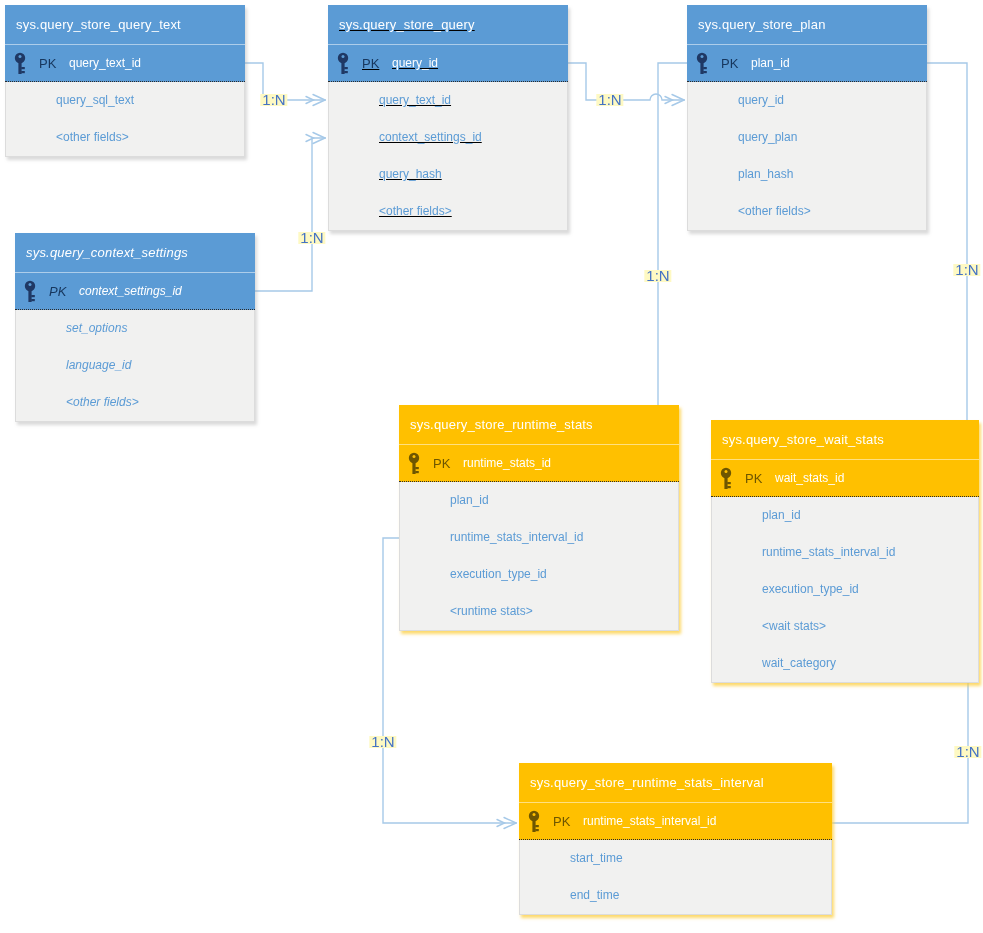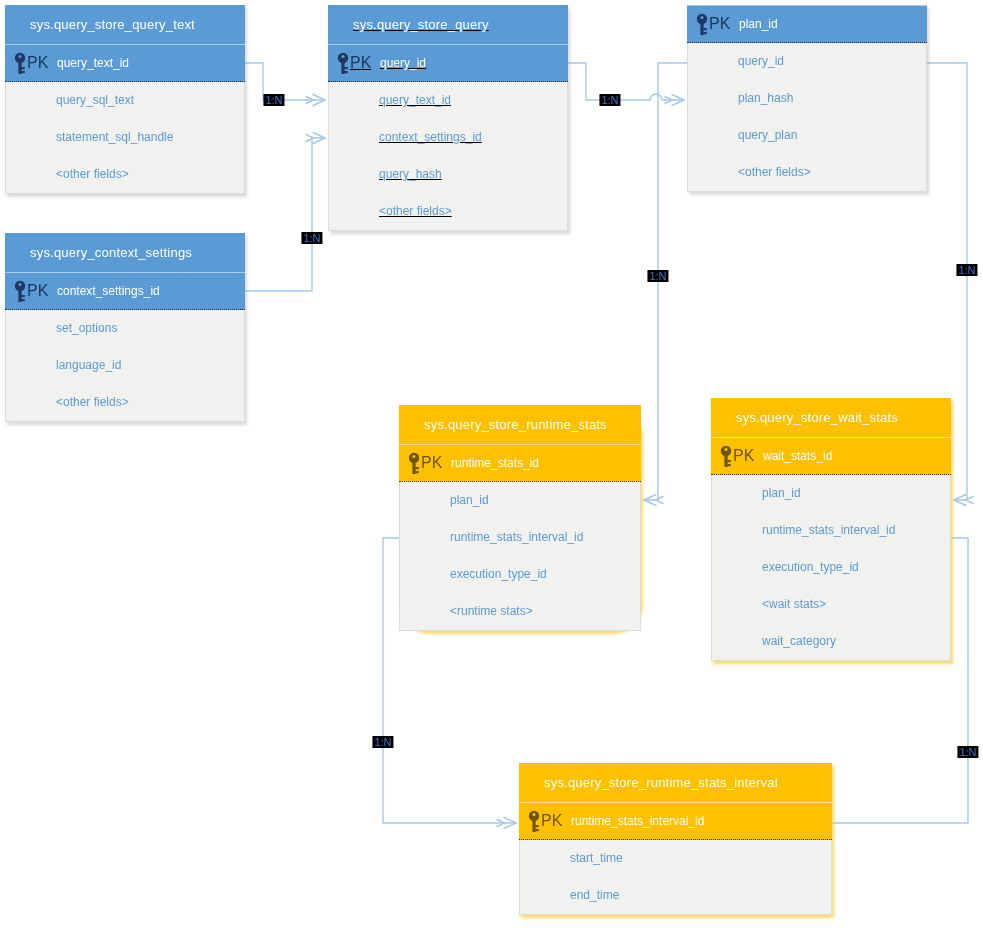--- a/index.html
+++ b/index.html
@@ -4,50 +4,50 @@
 <style>
   html,body{margin:0;padding:0;background:#fff;}
   #canvas{
     position:relative;width:983px;height:933px;background:#ffffff;
     font-family:"Liberation Sans",sans-serif;overflow:hidden;
   }
   svg.connectors{position:absolute;left:0;top:0;width:983px;height:933px;}
 
   .etable{position:absolute;font-size:12px;}
   .etable .title{
-    height:39px;line-height:39px;padding-left:25px;color:#fff;
+    height:39px;line-height:39px;padding-left:11px;color:#fff;
     font-size:13px;letter-spacing:.2px;white-space:nowrap;
   }
   .etable .pkrow{
     height:38px;display:flex;align-items:center;color:#fff;
     border-top:1px solid rgba(255,255,255,.5);
     border-bottom:1.5px dotted #2b2b2b;
     box-sizing:border-box;
   }
   .etable .pkrow .keywrap{margin-left:8px;width:14px;height:23px;flex:0 0 auto;}
-  .etable .pkrow .pklabel{margin-left:0;font-size:16px;flex:0 0 auto;width:20px;}
+  .etable .pkrow .pklabel{margin-left:12px;font-size:13px;flex:0 0 auto;width:20px;}
   .etable .pkrow .pkname{margin-left:10px;white-space:nowrap;}
   .etable .body{
     background:#f1f1f0;border:1px solid #dcdcdc;border-top:none;
   }
   .etable .frow{
     height:37px;line-height:37px;padding-left:50px;color:#5b9bd5;white-space:nowrap;
   }
   .theme-blue .title,.theme-blue .pkrow{background:#5b9bd5;}
   .theme-blue .pklabel{color:#17375e;}
   .theme-blue .keywrap{color:#1f3864;}
   .theme-blue{box-shadow:2px 3px 3px rgba(150,150,150,.35);}
   .theme-orange .title,.theme-orange .pkrow{background:#ffc000;}
   .theme-orange .pklabel{color:#6e5600;}
   .theme-orange .keywrap{color:#6e5600;}
   .theme-orange{box-shadow:2px 3px 3px rgba(252,205,60,.75);}
 
   .card{
     position:absolute;transform:translate(-50%,-50%);
-    background:#000000;padding:0 2px;color:#4472c4;font-size:11px;line-height:12px;
+    background:#fef9c3;padding:0 2px;color:#4472c4;font-size:15px;line-height:12px;
     white-space:nowrap;
   }
   path.conn{fill:none;stroke:#a6c9e8;stroke-width:1.4;}
 </style>
 </head>
 <body>
 
 <div id="canvas">
 
   <svg class="connectors">
@@ -74,21 +74,20 @@
           <circle cx="7" cy="4.4" r="1.5" fill="#5b9bd5"></circle>
         <rect x="5.4" y="10" width="3.2" height="12" fill="currentColor"></rect>
         <rect x="8.2" y="15" width="3.6" height="2.2" fill="currentColor"></rect>
         <rect x="8.2" y="19" width="3.6" height="2.2" fill="currentColor"></rect>
       </svg>
       <span class="pklabel">PK</span>
       <span class="pkname">query_text_id</span>
     </div>
     <div class="body">
       <div class="frow">query_sql_text</div>
-      <div class="frow">statement_sql_handle</div>
       <div class="frow">&lt;other fields&gt;</div>
     </div>
   </div>
 
   <div class="etable theme-blue" style="left:328px;top:5px;width:240px;text-decoration:underline;">
     <div class="title">sys.query_store_query</div>
     <div class="pkrow">
       <svg class="keywrap" viewBox="0 0 14 23">
         <circle cx="7" cy="6" r="5.2" fill="currentColor"></circle>
           <circle cx="7" cy="4.4" r="1.5" fill="#5b9bd5"></circle>
@@ -101,81 +100,82 @@
     </div>
     <div class="body">
       <div class="frow">query_text_id</div>
       <div class="frow">context_settings_id</div>
       <div class="frow">query_hash</div>
       <div class="frow">&lt;other fields&gt;</div>
     </div>
   </div>
 
   <div class="etable theme-blue" style="left:687px;top:5px;width:240px;">
+    <div class="title">sys.query_store_plan</div>
     <div class="pkrow">
       <svg class="keywrap" viewBox="0 0 14 23">
         <circle cx="7" cy="6" r="5.2" fill="currentColor"></circle>
           <circle cx="7" cy="4.4" r="1.5" fill="#5b9bd5"></circle>
         <rect x="5.4" y="10" width="3.2" height="12" fill="currentColor"></rect>
         <rect x="8.2" y="15" width="3.6" height="2.2" fill="currentColor"></rect>
         <rect x="8.2" y="19" width="3.6" height="2.2" fill="currentColor"></rect>
       </svg>
       <span class="pklabel">PK</span>
       <span class="pkname">plan_id</span>
     </div>
     <div class="body">
       <div class="frow">query_id</div>
+      <div class="frow">query_plan</div>
       <div class="frow">plan_hash</div>
-      <div class="frow">query_plan</div>
-      <div class="frow">&lt;other fields&gt;</div>
-    </div>
-  </div>
-
-  <div class="etable theme-blue" style="left:5px;top:233px;width:240px;">
+      <div class="frow">&lt;other fields&gt;</div>
+    </div>
+  </div>
+
+  <div class="etable theme-blue" style="left:15px;top:233px;width:240px;font-style:italic;">
     <div class="title">sys.query_context_settings</div>
     <div class="pkrow">
       <svg class="keywrap" viewBox="0 0 14 23">
         <circle cx="7" cy="6" r="5.2" fill="currentColor"></circle>
           <circle cx="7" cy="4.4" r="1.5" fill="#5b9bd5"></circle>
         <rect x="5.4" y="10" width="3.2" height="12" fill="currentColor"></rect>
         <rect x="8.2" y="15" width="3.6" height="2.2" fill="currentColor"></rect>
         <rect x="8.2" y="19" width="3.6" height="2.2" fill="currentColor"></rect>
       </svg>
       <span class="pklabel">PK</span>
       <span class="pkname">context_settings_id</span>
     </div>
     <div class="body">
       <div class="frow">set_options</div>
       <div class="frow">language_id</div>
       <div class="frow">&lt;other fields&gt;</div>
     </div>
   </div>
 
-  <div class="etable theme-orange" style="left:399px;top:405px;width:242px;border-radius:28px;">
+  <div class="etable theme-orange" style="left:399px;top:405px;width:280px;">
     <div class="title">sys.query_store_runtime_stats</div>
     <div class="pkrow">
       <svg class="keywrap" viewBox="0 0 14 23">
         <circle cx="7" cy="6" r="5.2" fill="currentColor"></circle>
           <circle cx="7" cy="4.4" r="1.5" fill="#ffc000"></circle>
         <rect x="5.4" y="10" width="3.2" height="12" fill="currentColor"></rect>
         <rect x="8.2" y="15" width="3.6" height="2.2" fill="currentColor"></rect>
         <rect x="8.2" y="19" width="3.6" height="2.2" fill="currentColor"></rect>
       </svg>
       <span class="pklabel">PK</span>
       <span class="pkname">runtime_stats_id</span>
     </div>
     <div class="body">
       <div class="frow">plan_id</div>
       <div class="frow">runtime_stats_interval_id</div>
       <div class="frow">execution_type_id</div>
       <div class="frow">&lt;runtime stats&gt;</div>
     </div>
   </div>
 
-  <div class="etable theme-orange" style="left:711px;top:398px;width:240px;">
+  <div class="etable theme-orange" style="left:711px;top:420px;width:268px;">
     <div class="title">sys.query_store_wait_stats</div>
     <div class="pkrow">
       <svg class="keywrap" viewBox="0 0 14 23">
         <circle cx="7" cy="6" r="5.2" fill="currentColor"></circle>
           <circle cx="7" cy="4.4" r="1.5" fill="#ffc000"></circle>
         <rect x="5.4" y="10" width="3.2" height="12" fill="currentColor"></rect>
         <rect x="8.2" y="15" width="3.6" height="2.2" fill="currentColor"></rect>
         <rect x="8.2" y="19" width="3.6" height="2.2" fill="currentColor"></rect>
       </svg>
       <span class="pklabel">PK</span>

